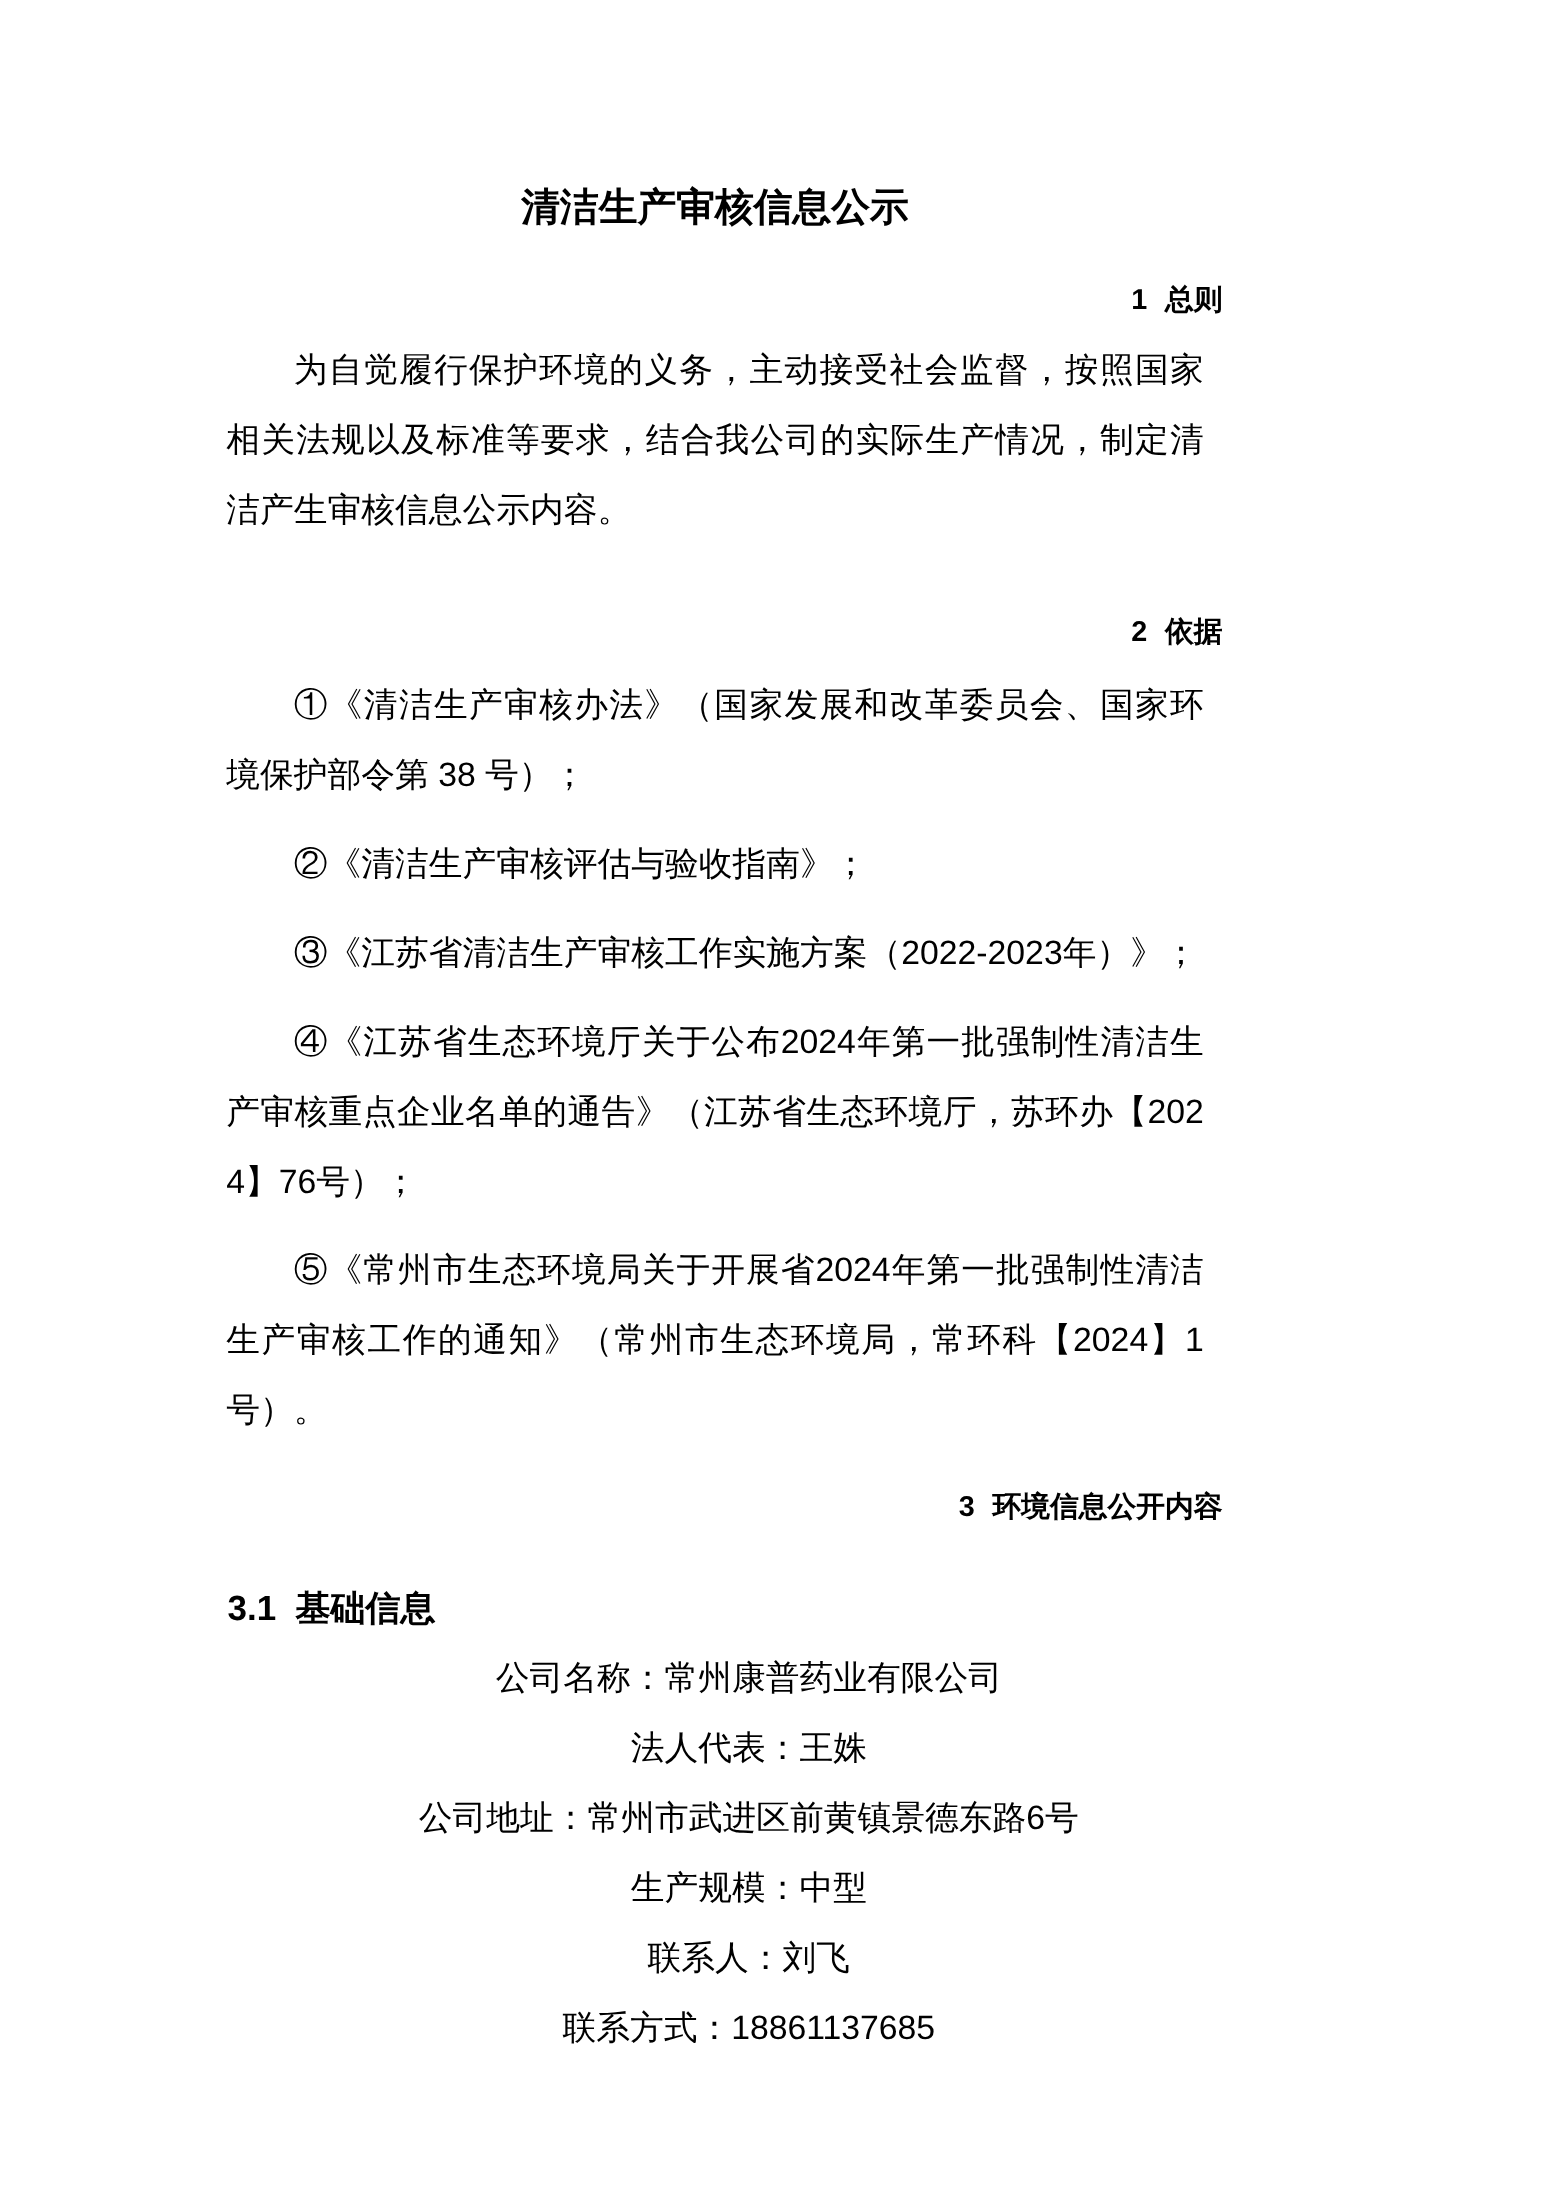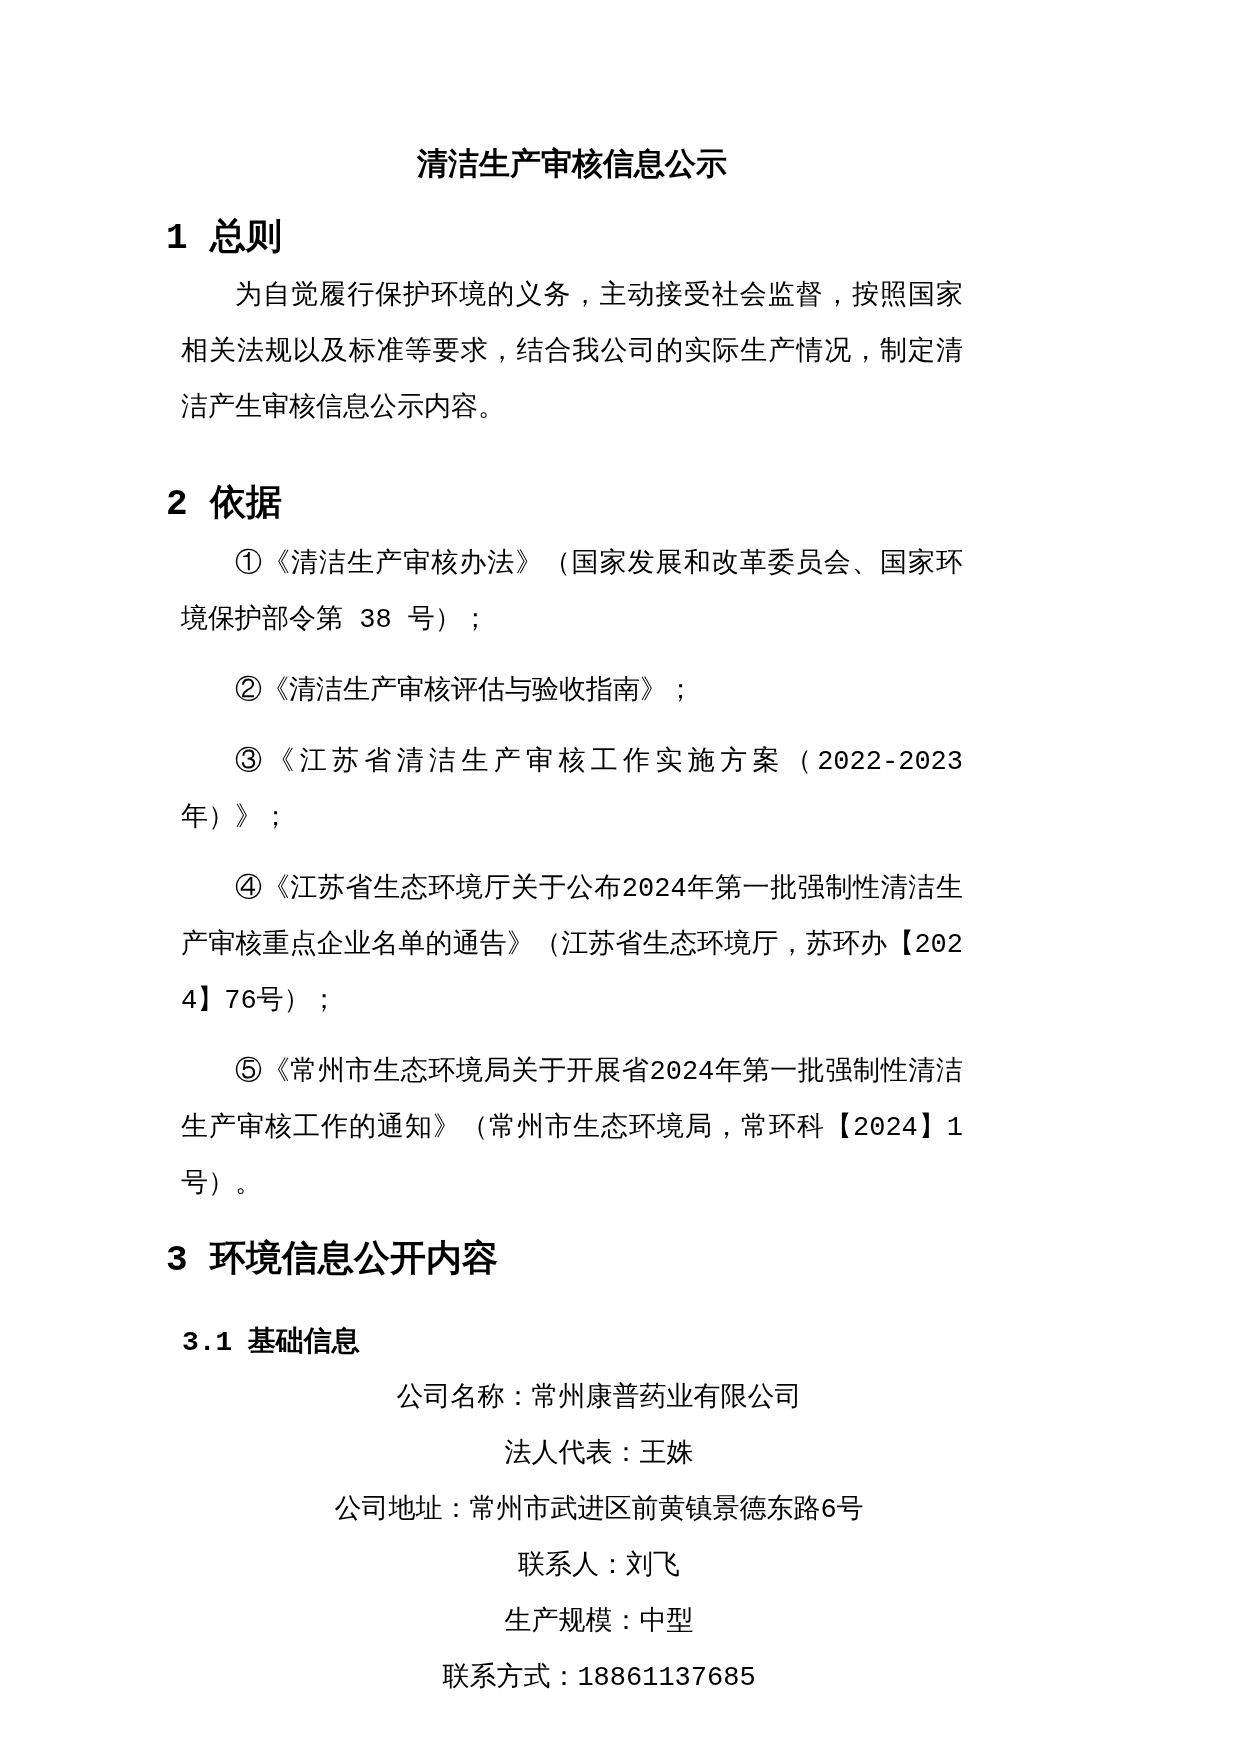--- a/index.html
+++ b/index.html
@@ -11,40 +11,40 @@
     position: relative;
     width: 1240px;
     height: 1753px;
     background: #ffffff;
     overflow: hidden;
   }
   .content {
     box-sizing: content-box;
     width: 812px;
     padding: 146px 262px 0 166px;
-    font-family: Liberation Mono, monospace;
+    font-family: Liberation Sans, sans-serif;
     color: #000000;
     font-size: 27px;
     line-height: 56px;
     text-align: justify;
     word-break: break-all;
   }
   .doc-title {
     font-size: 31px;
     font-weight: bold;
     line-height: 40px;
     text-align: center;
     text-indent: 0;
     margin: 0 0 0 0;
   }
   .h-l1 {
-    font-size: 36px;
+    font-size: 23px;
     font-weight: bold;
     line-height: 38px;
-    text-align: left;
+    text-align: right;
     text-indent: 0;
   }
   .h-s1 { margin: 34px 0 0 0; }
   .h-s2 { margin: 50px 0 0 0; }
   .h-s3 { margin: 30px 0 0 0; }
   .h-l2 {
     font-size: 28px;
     font-weight: bold;
     line-height: 38px;
     text-align: left;
@@ -95,19 +95,19 @@
     </div>
 
     <div class="h-l2">
       <span class="hnum-sub">3.1</span><span>基础信息</span>
     </div>
 
     <div class="info-block">
       <p class="info-line"><span>公司名称：</span><span>常州康普药业有限公司</span></p>
       <p class="info-line"><span>法人代表：</span><span>王姝</span></p>
       <p class="info-line"><span>公司地址：</span><span>常州市武进区前黄镇景德东路6号</span></p>
+      <p class="info-line"><span>生产规模：</span><span>中型</span></p>
       <p class="info-line"><span>联系人：</span><span>刘飞</span></p>
-      <p class="info-line"><span>生产规模：</span><span>中型</span></p>
       <p class="info-line"><span>联系方式：</span><span>18861137685</span></p>
     </div>
 
   </div>
 </div>
 
 </body></html>

